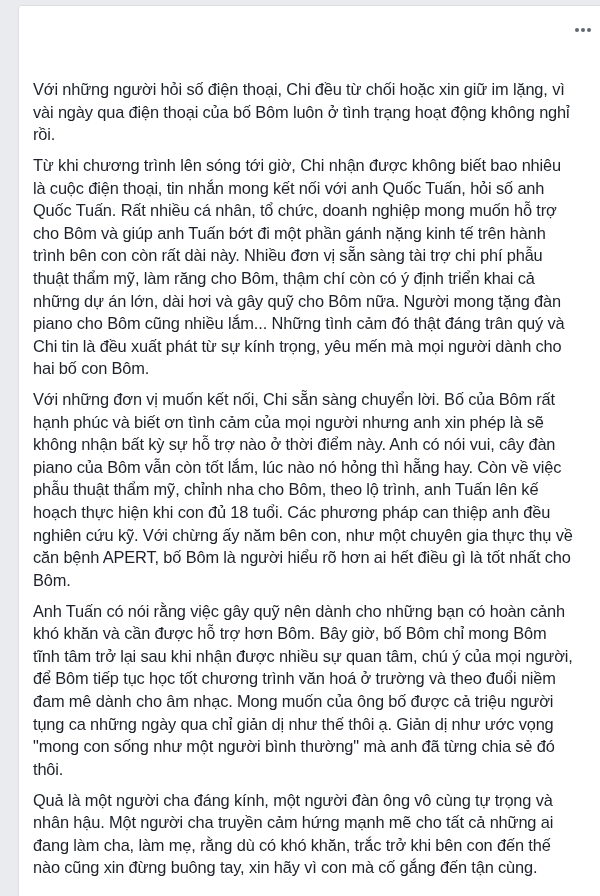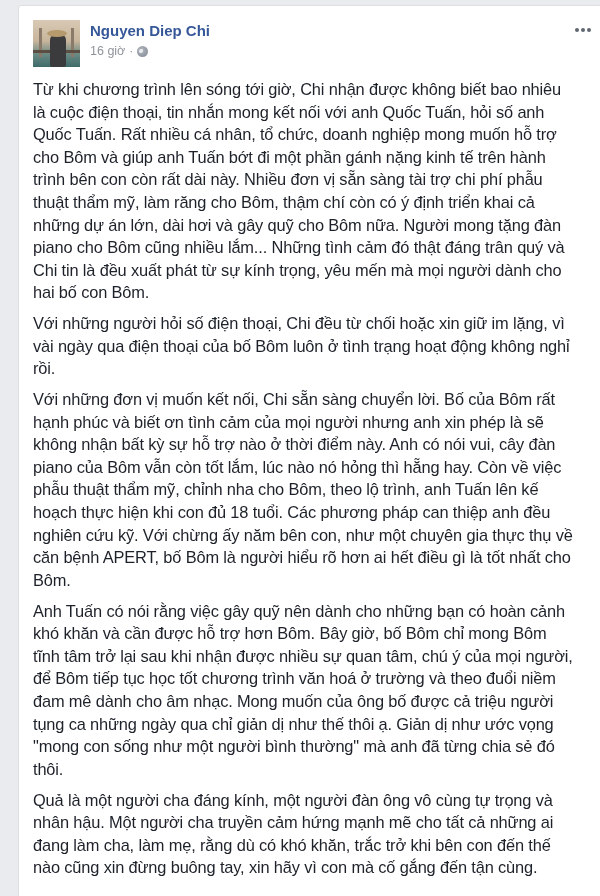--- a/index.html
+++ b/index.html
@@ -139,58 +139,41 @@
     }
     .body p {
       margin: 0 0 8.2px 0;
       white-space: pre-line;
     }
   </style>
 </head>
 <body>
 
 <div class="card">
-  <div class="header">
-    <div class="avatar">
-      <div class="pole" style="left:6px"></div>
-      <div class="pole" style="left:38px"></div>
-      <div class="rail"></div>
-      <div class="person"></div>
-      <div class="hat"></div>
-    </div>
-    <div class="meta">
-      <div class="author">Nguyen Diep Chi</div>
-      <div class="subline">
-        <span>16 giờ</span>
-        <span class="dot">·</span>
-        <span class="globe"></span>
-      </div>
-    </div>
-  </div>
 
   <div class="more">
     <span></span>
     <span></span>
     <span></span>
   </div>
 
   <div class="body">
+    <p>Với những người hỏi số điện thoại, Chi đều từ chối hoặc xin giữ im lặng, vì
+vài ngày qua điện thoại của bố Bôm luôn ở tình trạng hoạt động không nghỉ
+rồi.</p>
     <p>Từ khi chương trình lên sóng tới giờ, Chi nhận được không biết bao nhiêu
 là cuộc điện thoại, tin nhắn mong kết nối với anh Quốc Tuấn, hỏi số anh
 Quốc Tuấn. Rất nhiều cá nhân, tổ chức, doanh nghiệp mong muốn hỗ trợ
 cho Bôm và giúp anh Tuấn bớt đi một phần gánh nặng kinh tế trên hành
 trình bên con còn rất dài này. Nhiều đơn vị sẵn sàng tài trợ chi phí phẫu
 thuật thẩm mỹ, làm răng cho Bôm, thậm chí còn có ý định triển khai cả
 những dự án lớn, dài hơi và gây quỹ cho Bôm nữa. Người mong tặng đàn
 piano cho Bôm cũng nhiều lắm... Những tình cảm đó thật đáng trân quý và
 Chi tin là đều xuất phát từ sự kính trọng, yêu mến mà mọi người dành cho
 hai bố con Bôm.</p>
-    <p>Với những người hỏi số điện thoại, Chi đều từ chối hoặc xin giữ im lặng, vì
-vài ngày qua điện thoại của bố Bôm luôn ở tình trạng hoạt động không nghỉ
-rồi.</p>
     <p>Với những đơn vị muốn kết nối, Chi sẵn sàng chuyển lời. Bố của Bôm rất
 hạnh phúc và biết ơn tình cảm của mọi người nhưng anh xin phép là sẽ
 không nhận bất kỳ sự hỗ trợ nào ở thời điểm này. Anh có nói vui, cây đàn
 piano của Bôm vẫn còn tốt lắm, lúc nào nó hỏng thì hẵng hay. Còn về việc
 phẫu thuật thẩm mỹ, chỉnh nha cho Bôm, theo lộ trình, anh Tuấn lên kế
 hoạch thực hiện khi con đủ 18 tuổi. Các phương pháp can thiệp anh đều
 nghiên cứu kỹ. Với chừng ấy năm bên con, như một chuyên gia thực thụ về
 căn bệnh APERT, bố Bôm là người hiểu rõ hơn ai hết điều gì là tốt nhất cho
 Bôm.</p>
     <p>Anh Tuấn có nói rằng việc gây quỹ nên dành cho những bạn có hoàn cảnh

